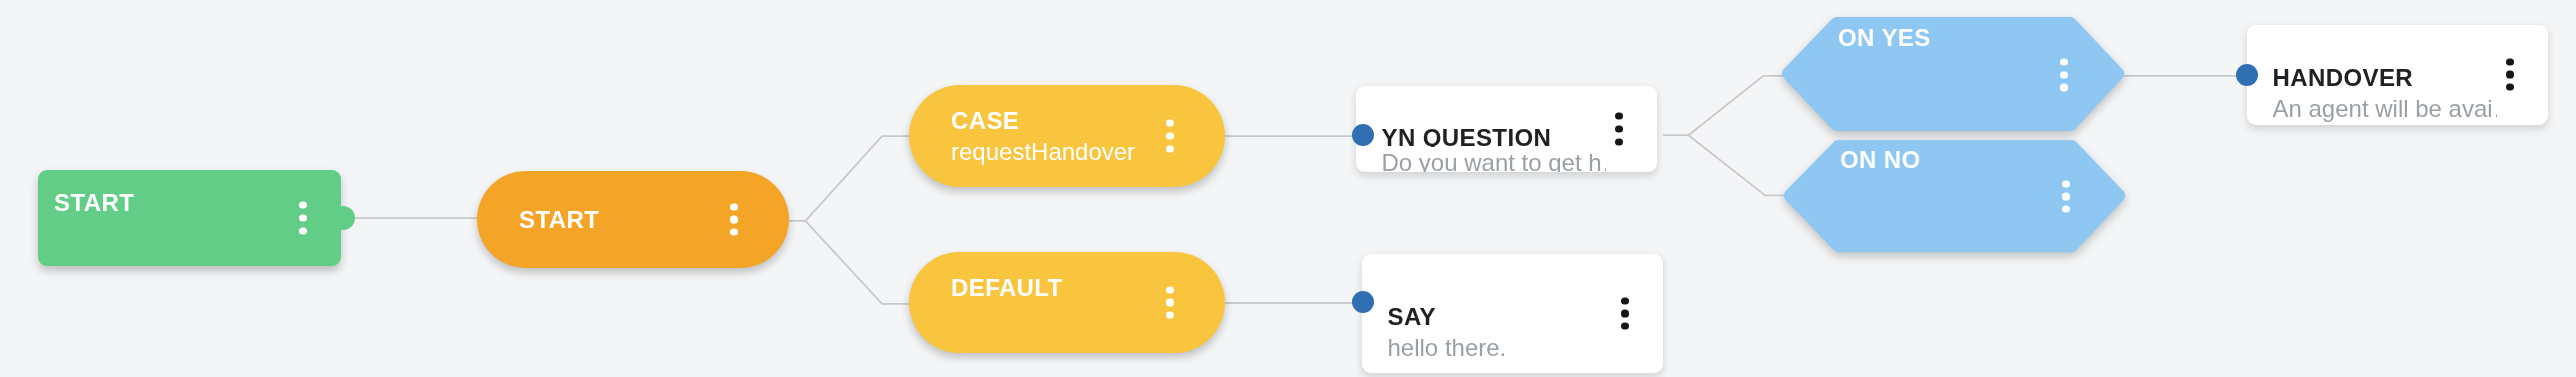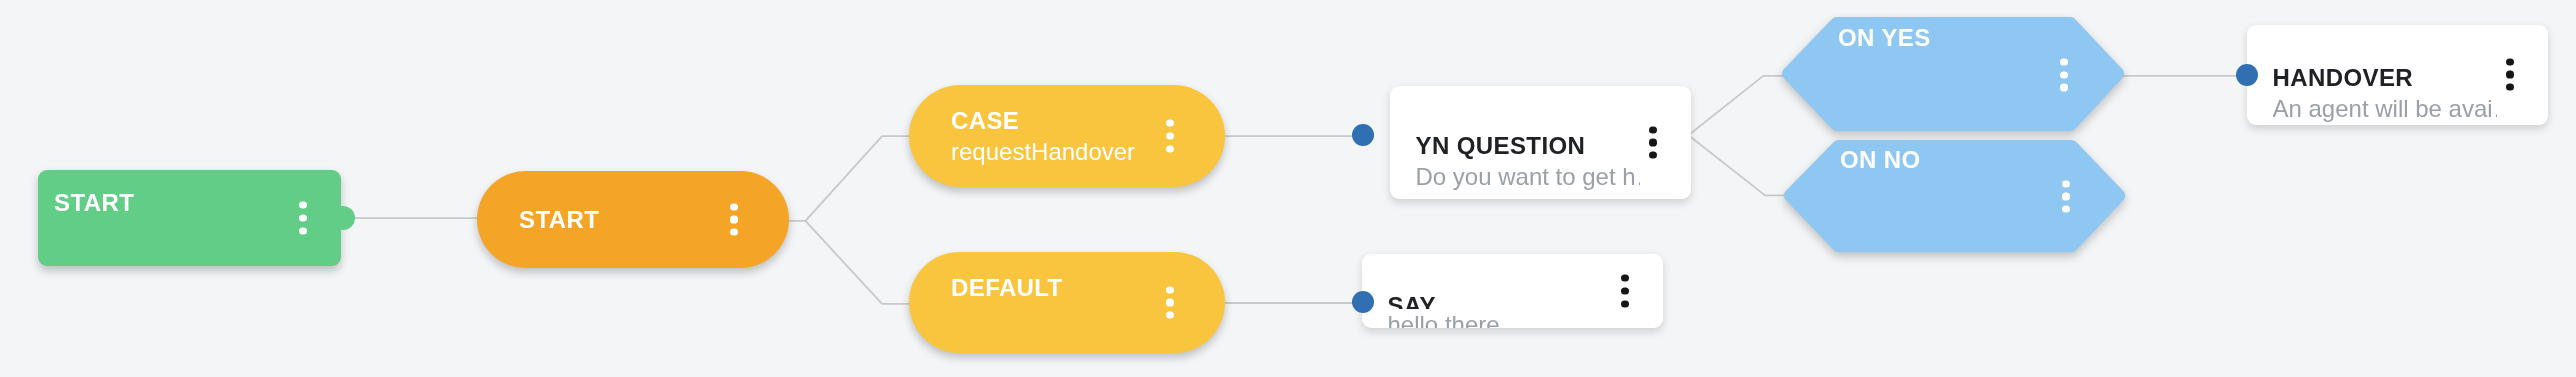--- a/index.html
+++ b/index.html
@@ -112,34 +112,34 @@
       <div class="title txt-white">CASE</div>
       <div class="subtitle txt-white">requestHandover</div>
     </div>
     <div class="kebab light kb-pill">
         <i></i>
         <i></i>
         <i></i>
       </div>
   </div>
 
-  <div class="node card" style="left:1390px;top:86px;width:301px;height:113px">
+  <div class="node card" style="left:1356px;top:86px;width:301px;height:86px">
     <div class="content pad-card">
       <div class="title txt-dark">YN QUESTION</div>
       <div class="subtitle txt-gray">Do you want to get h…</div>
     </div>
     <div class="kebab dark kb-card">
         <i></i>
         <i></i>
         <i></i>
       </div>
   </div>
   <div class="port in" style="left:1352px;top:124px"></div>
 
-  <div class="node card" style="left:1362px;top:254px;width:301px;height:74px">
+  <div class="node card" style="left:1362px;top:254px;width:301px;height:119px">
     <div class="content pad-card">
       <div class="title txt-dark">SAY</div>
       <div class="subtitle txt-gray">hello there.</div>
     </div>
     <div class="kebab dark kb-card">
         <i></i>
         <i></i>
         <i></i>
       </div>
   </div>

